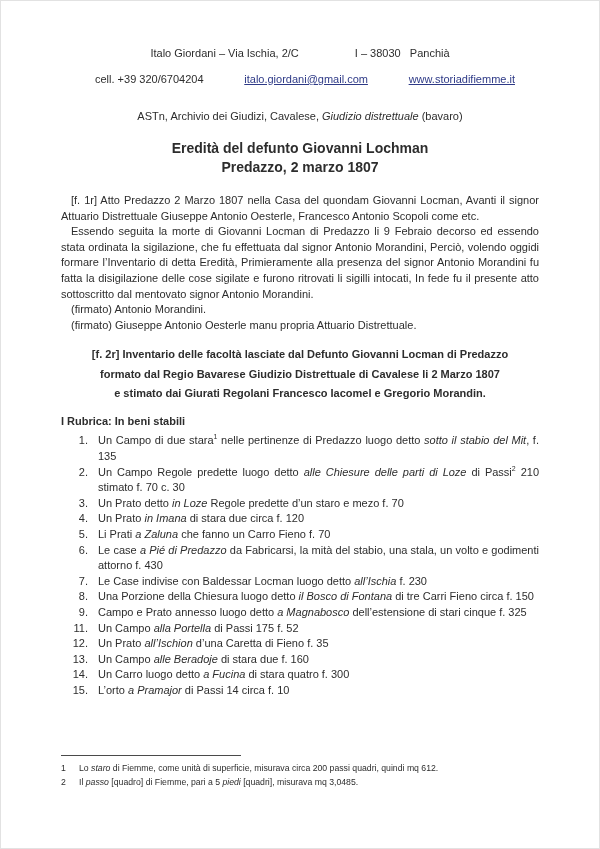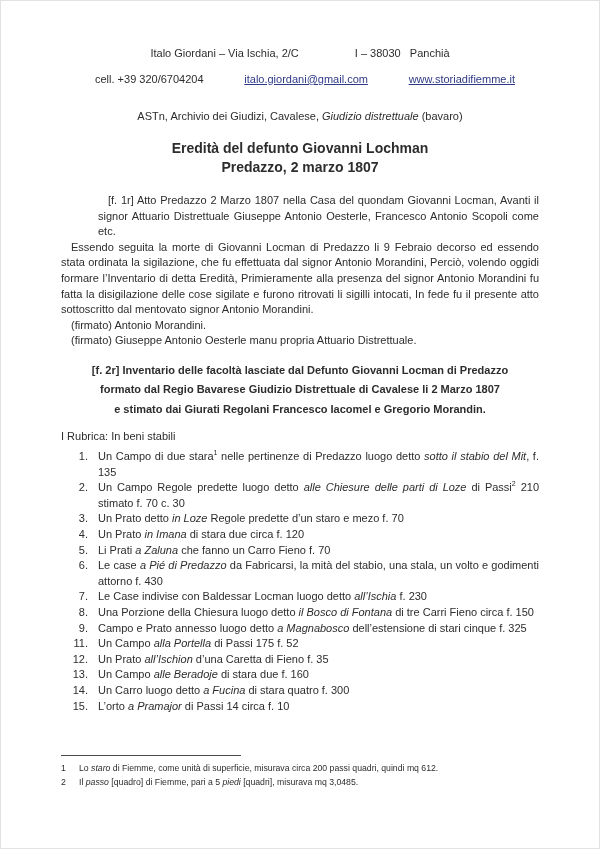--- a/index.html
+++ b/index.html
@@ -19,25 +19,25 @@
   }
   
   .h-line1 { display: flex; justify-content: center; gap: 56px; line-height: 13px; }
   .h-line2 { display: flex; justify-content: space-between; margin-top: 13px; line-height: 13px; padding-left: 34px; padding-right: 24px; }
   a.link { text-decoration: underline; cursor: pointer; text-align: center; }
   
   .center { text-align: center; margin-top: 24px; line-height: 13px; }
   .title  { text-align: center; font-weight: bold; font-size: 14px; line-height: 19px; }
   .title.t1 { margin-top: 16px; }
   .p   { text-align: justify; text-indent: 10px; line-height: 15.6px; }
-  .p.first { margin-top: 16px; margin-left: 37px; }
+  .p.first { margin-top: 16px; }
   .sig { text-indent: 10px; line-height: 15.6px; }
   .section { margin: 12px 0 10px 0; }
   .section-line { text-align: center; font-weight: bold; font-size: 11px; line-height: 19.5px; }
-  .rubric { font-weight: normal; line-height: 15.6px; margin-bottom: 4px; }
+  .rubric { font-weight: bold; line-height: 15.6px; margin-bottom: 4px; }
   .li { display: flex; line-height: 15.6px; }
   .li-num  { flex: 0 0 27px; text-align: right; }
   .li-text { flex: 1; text-align: justify; margin-left: 10px; }
   em  { }
   sup { font-size: 7px; vertical-align: super; line-height: 0; }
   
   .footnotes { position: absolute; left: 60px; right: 60px; top: 754px; }
   .fn-rule { width: 180px; border: 0; border-top: 1px solid #4a4a4a; margin: 0 0 6px 0; }
   .fn { display: flex; font-size: 8.7px; line-height: 13.5px; }
   .fn-num  { flex: 0 0 9px; }

